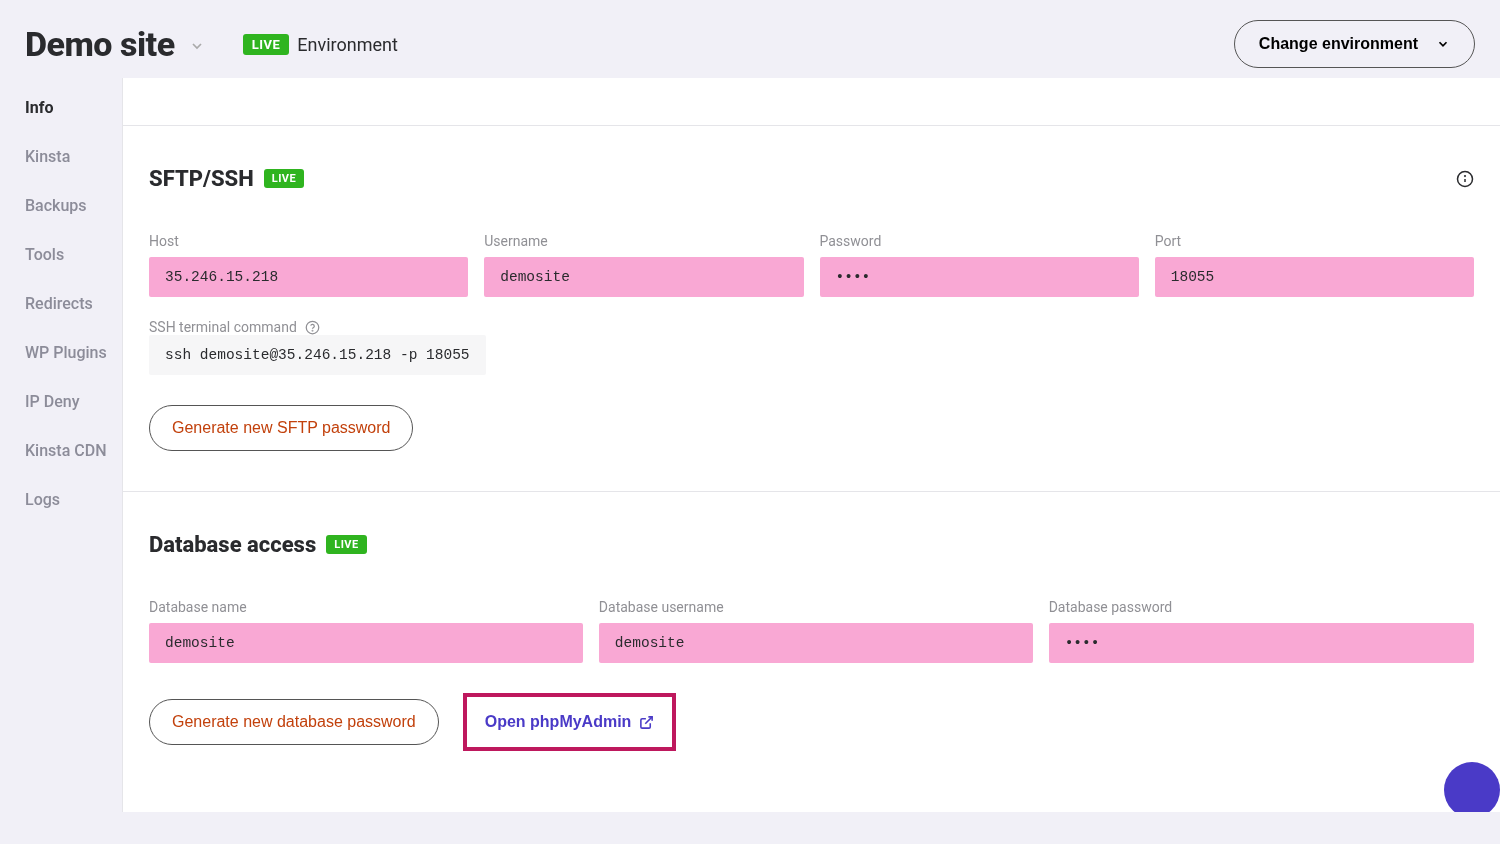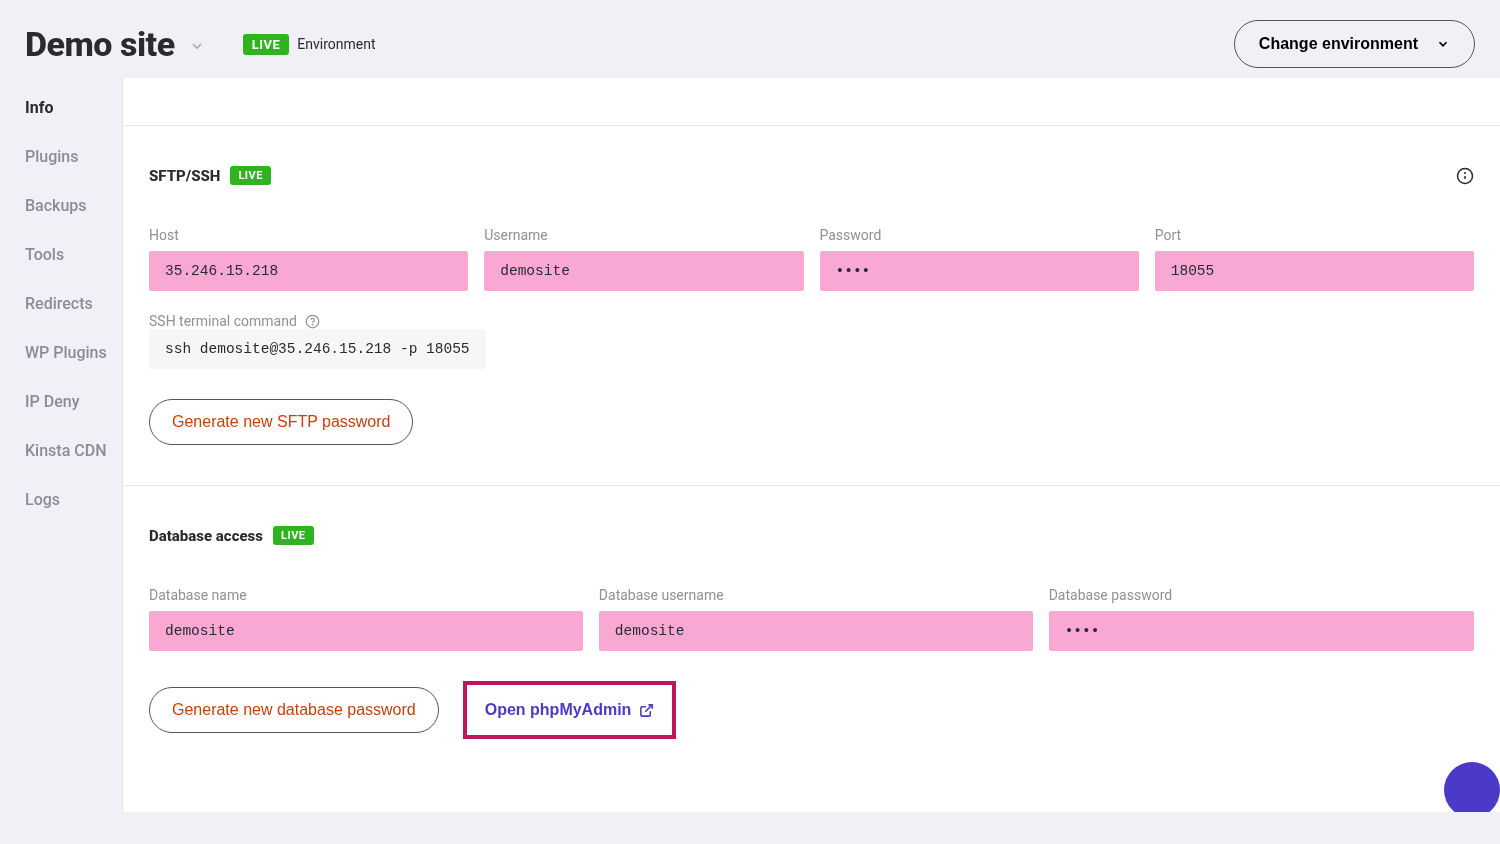--- a/index.html
+++ b/index.html
@@ -45,21 +45,21 @@
       background: #2fb41f;
       color: #fff;
       font-size: 13px;
       font-weight: 700;
       letter-spacing: 0.5px;
       padding: 4px 9px;
       border-radius: 3px;
       line-height: 1;
     }
     .env-label {
-      font-size: 14px;
+      font-size: 18px;
       color: #2a2b2e;
       margin-left: 2px;
     }
     .change-env-btn {
       display: flex;
       align-items: center;
       justify-content: space-between;
       gap: 18px;
       border: 1.5px solid #555;
       border-radius: 26px;
@@ -114,21 +114,21 @@
       align-items: center;
       justify-content: space-between;
       margin-bottom: 42px;
     }
     .section-title-wrap {
       display: flex;
       align-items: center;
       gap: 10px;
     }
     .section-title {
-      font-size: 15px;
+      font-size: 22px;
       font-weight: 800;
     }
     .badge-live-sm {
       display: inline-flex;
       align-items: center;
       justify-content: center;
       background: #2fb41f;
       color: #fff;
       font-size: 11px;
       font-weight: 700;
@@ -257,21 +257,21 @@
     <span>Change environment</span>
     <svg width="14" height="14" viewBox="0 0 24 24" fill="none" stroke="currentColor" stroke-width="3">
         <polyline points="6 9 12 15 18 9"></polyline>
       </svg>
   </button>
 </div>
 
 <div class="layout">
   <nav class="sidebar">
     <a href="#" class="active">Info</a>
-    <a href="#">Plugins</a>
+    <a href="#">Kinsta</a>
     <a href="#">Backups</a>
     <a href="#">Tools</a>
     <a href="#">Redirects</a>
     <a href="#">WP Plugins</a>
     <a href="#">IP Deny</a>
     <a href="#">Kinsta CDN</a>
     <a href="#">Logs</a>
   </nav>
 
   <main class="main">

